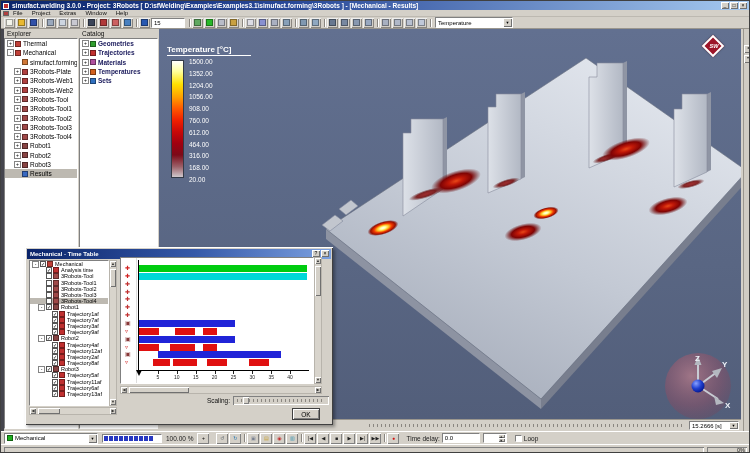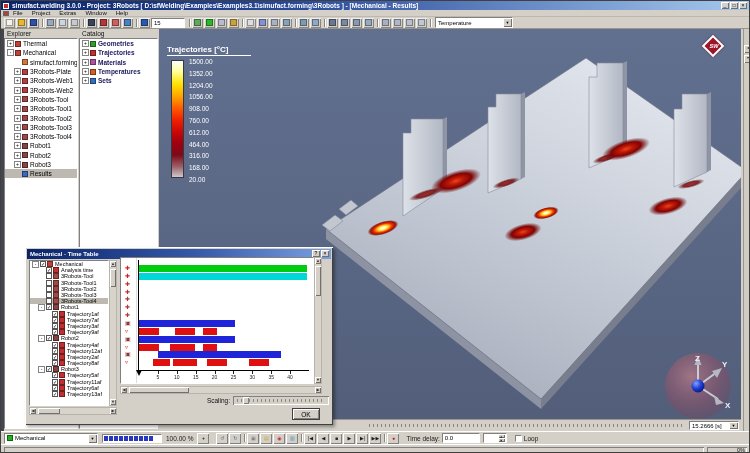--- a/index.html
+++ b/index.html
@@ -386,21 +386,21 @@
 
       <ellipse cx="0" cy="0" rx="26" ry="10" fill="url(#warmG)" transform="translate(297,152) rotate(-18)"></ellipse>
       <ellipse cx="0" cy="0" rx="25" ry="9" fill="url(#warmG)" transform="translate(467,120) rotate(-18)"></ellipse>
       <ellipse cx="0" cy="0" rx="20" ry="8" fill="url(#warmG)" transform="translate(509,177) rotate(-15)"></ellipse>
       <ellipse cx="0" cy="0" rx="19" ry="8" fill="url(#warmG)" transform="translate(364,203) rotate(-15)"></ellipse>
       <ellipse cx="0" cy="0" rx="16" ry="6.5" fill="url(#hotG)" transform="translate(224,199) rotate(-18)"></ellipse>
       <ellipse cx="0" cy="0" rx="13" ry="5.5" fill="url(#hotG)" transform="translate(387,184) rotate(-15)"></ellipse>
     </svg>
 
     <div class="abs legend">
-      <div class="legend-title">Trajectories [°C]</div>
+      <div class="legend-title">Temperature [°C]</div>
       <div class="legend-bar"></div>
       <div id="legend-labels">
           <div class="legend-label" style="top: 13px;">1500.00</div>
           <div class="legend-label" style="top: 24.8px;">1352.00</div>
           <div class="legend-label" style="top: 36.6px;">1204.00</div>
           <div class="legend-label" style="top: 48.4px;">1056.00</div>
           <div class="legend-label" style="top: 60.2px;">908.00</div>
           <div class="legend-label" style="top: 72px;">760.00</div>
           <div class="legend-label" style="top: 83.8px;">612.00</div>
           <div class="legend-label" style="top: 95.6px;">464.00</div>

